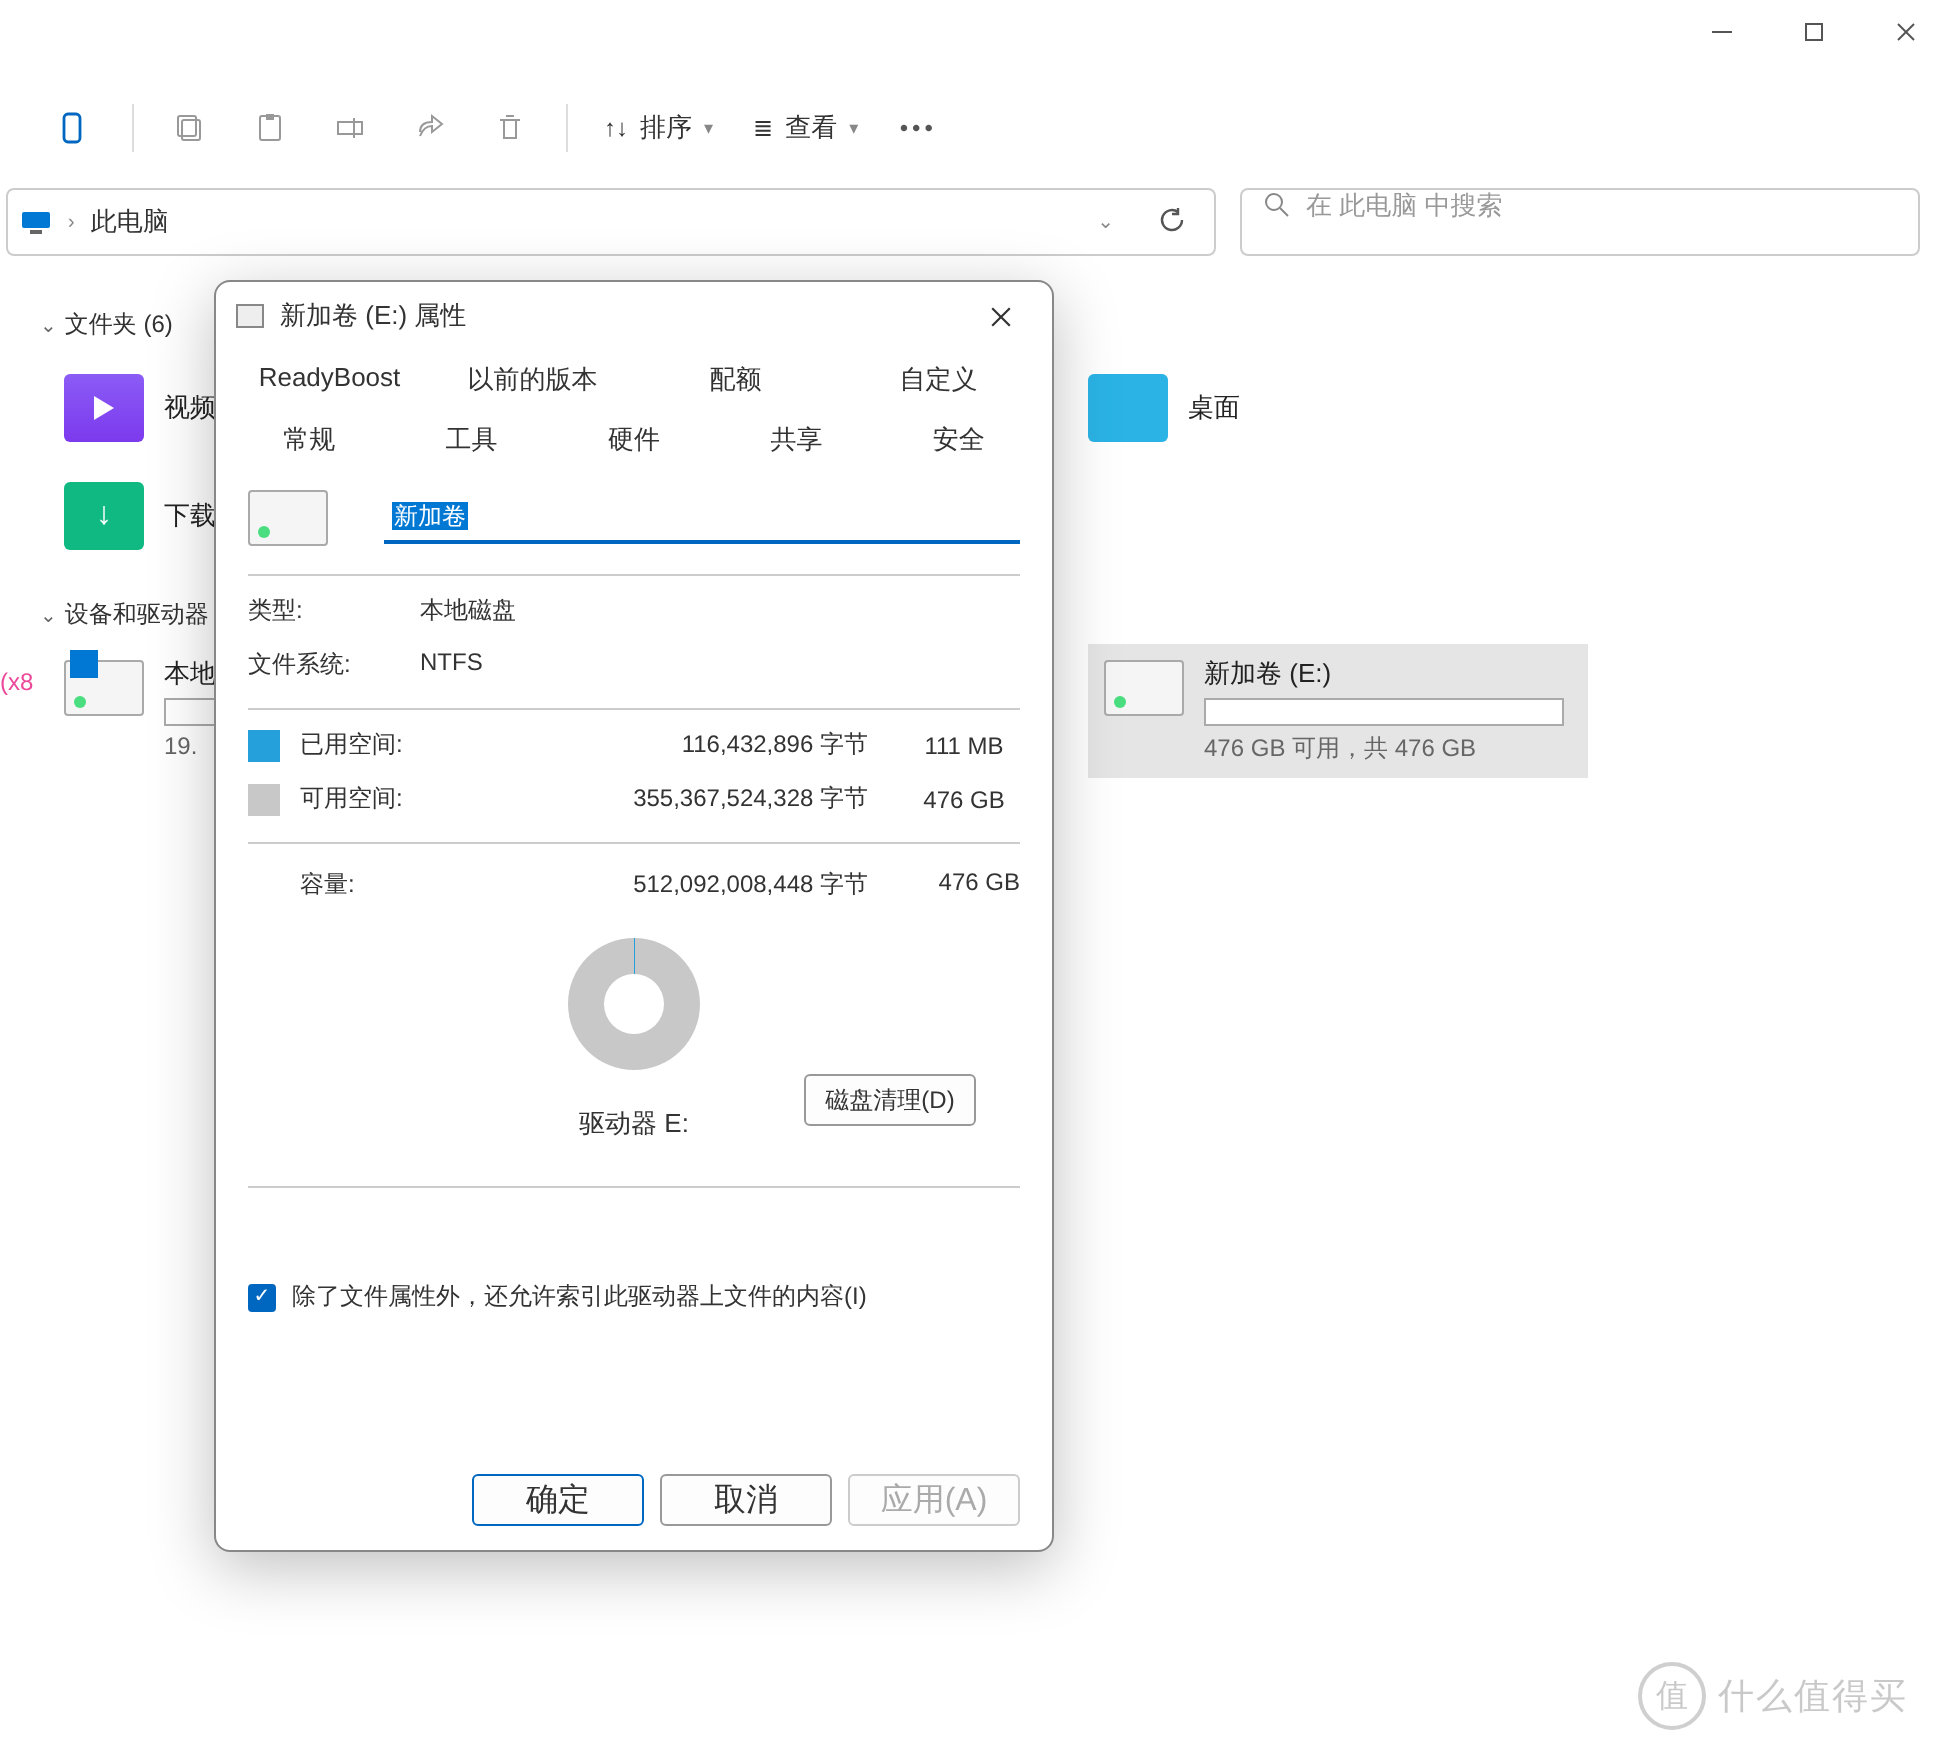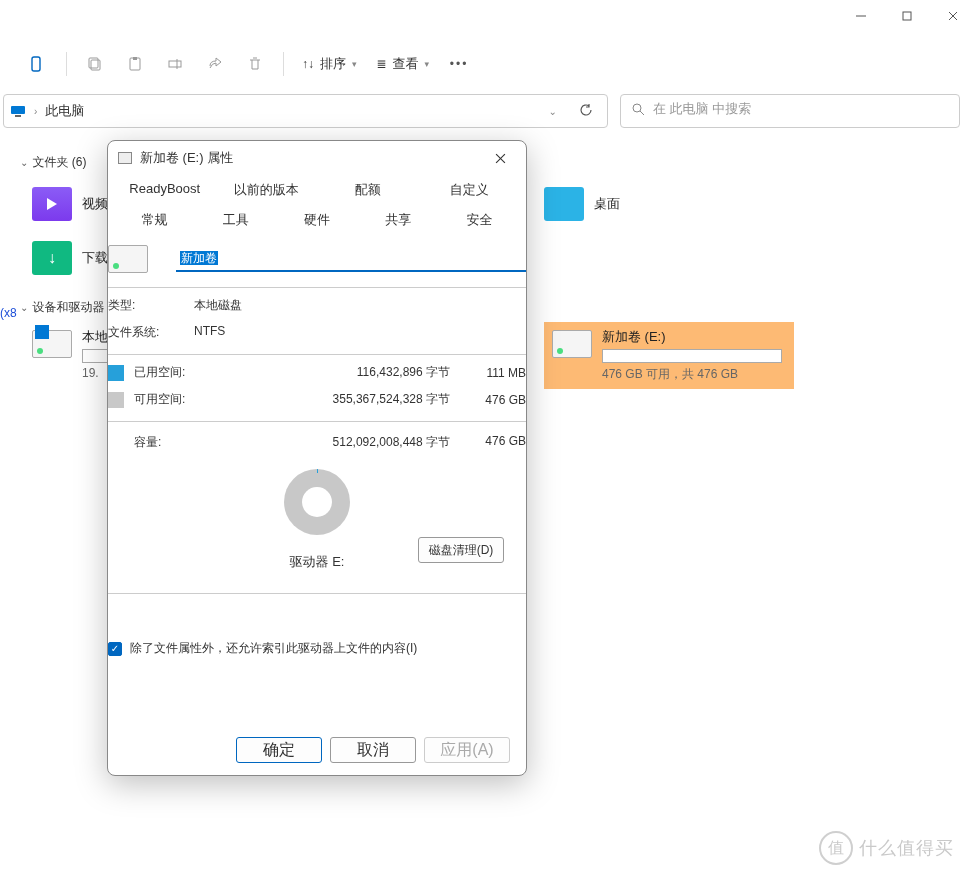--- a/index.html
+++ b/index.html
@@ -13,70 +13,70 @@
 .tb-sep{width:1px;height:24px;background:#ddd;margin:0 6px}
 .tb-lbl{display:flex;align-items:center;gap:6px;padding:0 8px;height:36px;color:#333}
 .tb-lbl .nm{font-size:13px}
 
 .addrbar{position:absolute;top:94px;left:3px;right:16px;height:34px;display:flex;gap:12px}
 .path{flex:0 0 605px;display:flex;align-items:center;border:1px solid #ccc;border-radius:4px;padding:0 6px;gap:6px}
 .path .pc-icon{width:16px;height:16px}
 .path-chev{color:#888;font-size:10px;padding:0 2px}
 .path-arrow{margin-left:auto;color:#888;padding:0 8px;font-size:10px}
 .path-refresh{padding:0 8px}
-.search{flex:1;display:flex;align-items:flex-end;border:1px solid #ccc;border-radius:4px;padding:11px 10px;gap:8px;color:#888}
+.search{flex:1;display:flex;align-items:flex-start;border:1px solid #ccc;border-radius:4px;padding:0 10px;gap:8px;color:#888}
 .search input{border:none;outline:none;flex:1;font-size:13px;color:#333}
 .search input::placeholder{color:#999}
 
 .content{position:absolute;top:140px;left:12px;right:16px;bottom:0}
 .section-hdr{display:flex;align-items:center;gap:4px;color:#222;font-size:13px;margin:14px 8px 6px}
 .section-hdr .chev{font-size:10px;color:#666}
 .items{display:flex;flex-wrap:wrap;gap:0}
 .col{display:flex;flex-direction:column}
 .item{display:flex;align-items:center;width:250px;height:54px;padding:4px 8px;gap:10px;margin-left:12px}
 .item .thumb{width:40px;height:34px;border-radius:3px;flex:none}
 .item .txt{font-size:13px;color:#222}
 .thumb-video{background:linear-gradient(#8b5cf6,#7c3aed);display:flex;align-items:center;justify-content:center}
 .thumb-video::after{content:"";border-left:10px solid #fff;border-top:6px solid transparent;border-bottom:6px solid transparent}
 .thumb-dl{background:#10b981;display:flex;align-items:center;justify-content:center;color:#fff;font-size:16px}
 .thumb-doc{background:#7ba7c7}
 .thumb-desk{background:#2bb3e6}
 
 .drive{display:flex;align-items:flex-start;width:250px;padding:6px 8px;gap:10px;margin-left:12px}
-.drive.sel{background:#fdba74}
+.drive.sel{background:#e5e5e5}
 .drive-icon{width:40px;height:28px;border:1px solid #aaa;border-radius:2px;background:#f5f5f5;position:relative;margin-top:2px;flex:none}
 .drive-icon::after{content:"";position:absolute;left:4px;bottom:3px;width:6px;height:6px;border-radius:50%;background:#4ade80}
 .drive-icon.sys::before{content:"";position:absolute;left:2px;top:-6px;width:14px;height:14px;background:#0078d4}
 .drive .dn{font-size:13px;color:#222;margin-bottom:3px}
 .drive .bar{width:180px;height:14px;border:1px solid #aaa;background:#fff;margin-bottom:3px}
 .drive .sub{font-size:12px;color:#666}
 
 
 .dialog{position:absolute;left:107px;top:140px;width:420px;height:636px;background:#fff;border:1px solid #888;border-radius:8px;box-shadow:0 8px 32px rgba(0,0,0,.25)}
 .dlg-title{height:34px;display:flex;align-items:center;padding:0 10px;gap:8px}
 .dlg-title .dicon{width:14px;height:12px;border:1px solid #888;background:#eee}
 .dlg-title .dtxt{font-size:13px;flex:1}
 .dlg-close{width:32px;height:28px;display:flex;align-items:center;justify-content:center}
 .tabs{display:flex;flex-wrap:wrap;padding:0 6px}
 .tabs .tab{flex:1 1 25%;text-align:center;padding:6px 0;font-size:13px;cursor:pointer;min-width:0}
 .tabs .tab.act{font-weight:400}
 .tabrow2 .tab{flex:1 1 20%}
-.dlg-body{padding:4px 0 0}
+.dlg-body{padding:4px 16px 0}
 .drive-row{display:flex;align-items:center;gap:28px;padding:6px 0}
 .drive-row .drive-icon{margin-top:0}
 .name-input{flex:1;border:none;border-bottom:2px solid #0067c0;padding:3px 4px;font-size:13px;outline:none}
 .name-input .sel{background:#0078d4;color:#fff;padding:0 1px}
 .kv{display:flex;padding:5px 0;font-size:13px}
 .kv .k{width:86px}
 .hr{height:1px;background:#ccc;margin:8px 0 4px}
 .space-row{display:flex;align-items:center;padding:5px 0;font-size:13px}
 .space-row .sw{width:16px;height:16px;margin-right:10px}
 .space-row .lbl{flex:0 0 70px}
 .space-row .bytes{flex:1;text-align:right;padding-right:20px}
-.space-row .hr-v{width:56px;text-align:right}
+.space-row .hr-v{width:56px;text-align:center}
 .cap-row{display:flex;padding:8px 0;font-size:13px}
 .cap-row .lbl{width:96px;padding-left:26px}
 .cap-row .bytes{flex:1;text-align:right;padding-right:20px}
 .cap-row .hr-v{width:56px;text-align:right}
 .donut{width:66px;height:66px;border-radius:50%;margin:10px auto 6px;background:conic-gradient(#26a0da 0deg 1deg,#c8c8c8 1deg 360deg);position:relative}
 .donut::after{content:"";position:absolute;inset:18px;border-radius:50%;background:#fff}
 .drive-lbl{text-align:center;font-size:13px;padding:12px 0 0}
 .cleanup{position:absolute;right:22px;width:86px;height:26px;border:1px solid #999;border-radius:3px;background:#fdfdfd;font-size:12px;display:flex;align-items:center;justify-content:center;cursor:pointer}
 .cleanup-row{position:relative;height:34px;margin-top:-34px}
 .chk-row{display:flex;align-items:center;gap:8px;padding:6px 0;font-size:13px}
@@ -84,21 +84,21 @@
 .chk.on{background:#0067c0;border-color:#0067c0}
 .chk.on::after{content:"✓";color:#fff;font-size:10px;line-height:1}
 .dlg-buttons{position:absolute;bottom:12px;right:16px;display:flex;gap:8px}
 .dlg-btn{width:86px;height:26px;border:1px solid #999;border-radius:3px;background:#fdfdfd;font-size:16px;display:flex;align-items:center;justify-content:center;cursor:pointer}
 .dlg-btn.primary{border-color:#0067c0}
 .dlg-btn.disabled{color:#aaa;border-color:#ccc}
 
 .watermark{position:absolute;right:22px;bottom:16px;display:flex;align-items:center;gap:6px;opacity:.35}
 .watermark .c{width:34px;height:34px;border:2px solid #777;border-radius:50%;display:flex;align-items:center;justify-content:center;font-size:16px;color:#666}
 .watermark .t{font-size:18px;color:#666;letter-spacing:1px}
-.leftcut{position:absolute;left:0;top:306px;font-size:12px;color:#1d4ed8}
+.leftcut{position:absolute;left:0;top:334px;font-size:12px;color:#ec4899}
 </style>
 </head>
 <body>
 
 <div class="window-controls">
   <div class="wc-btn">
       <svg viewBox="0 0 10 10">
         <line x1="0" y1="5" x2="10" y2="5" stroke="#555" stroke-width="1"></line>
       </svg>
     </div>

